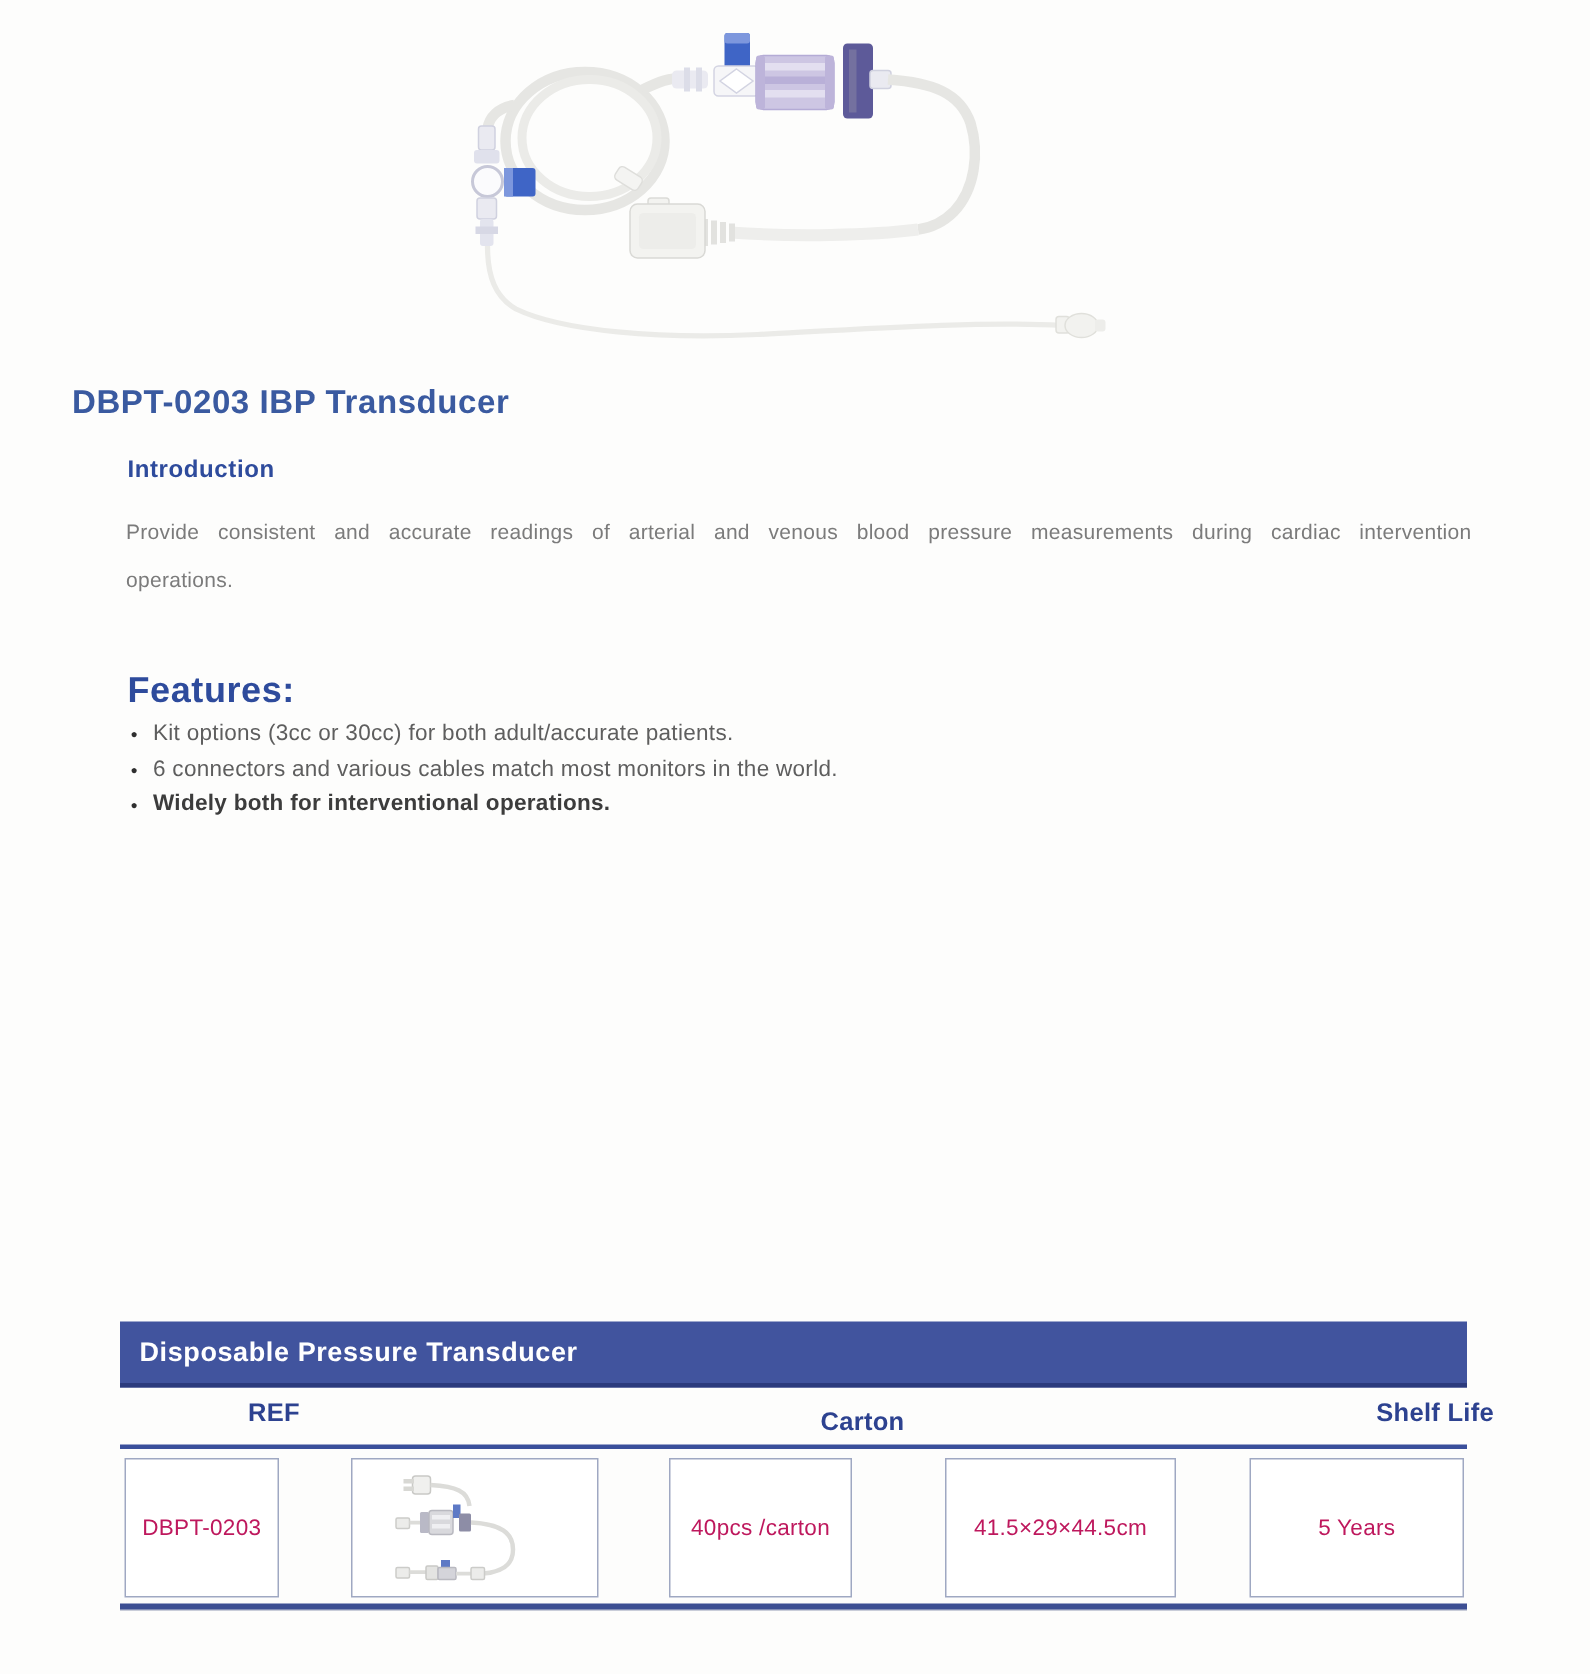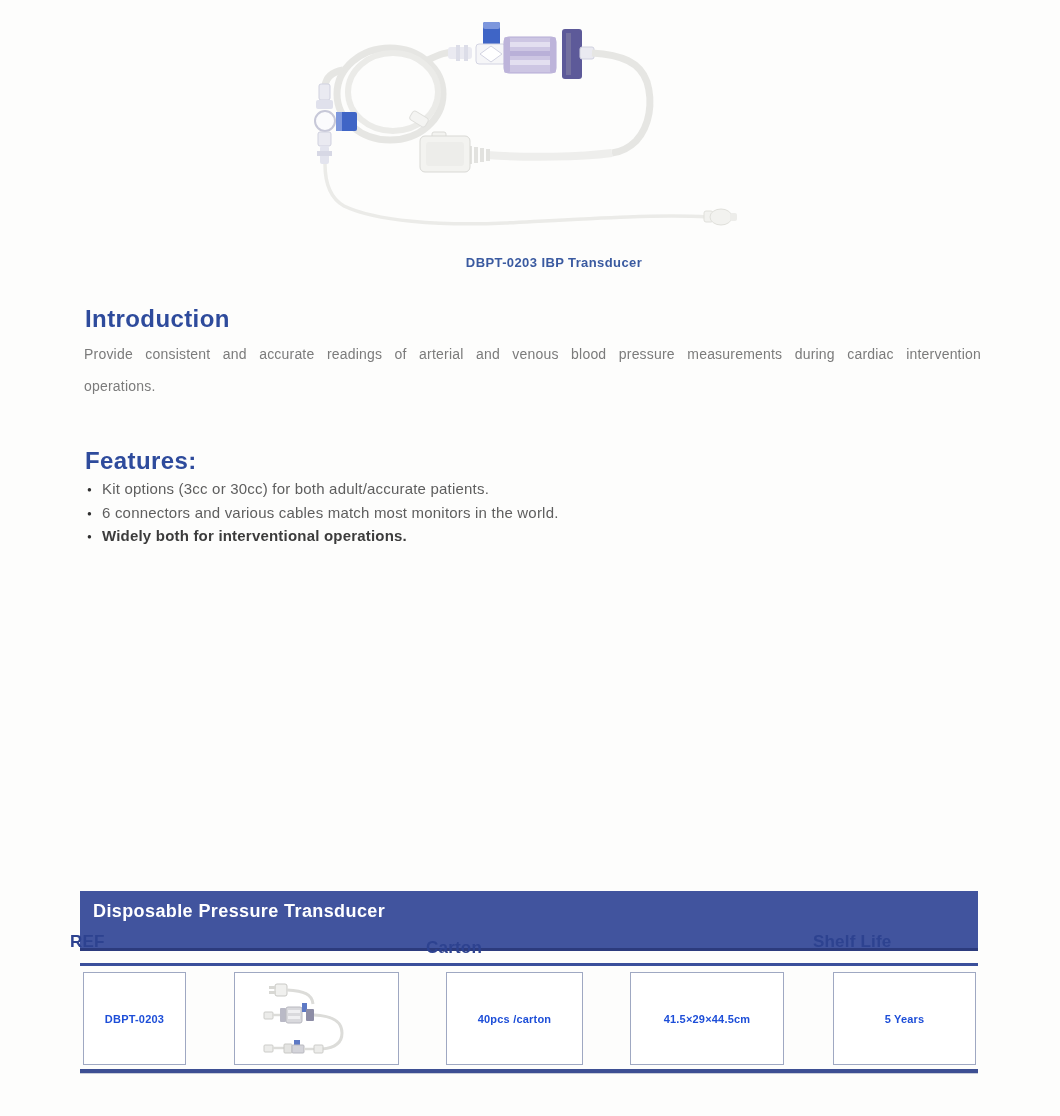--- a/index.html
+++ b/index.html
@@ -4,57 +4,57 @@
 <style>
   * { margin:0; padding:0; box-sizing:border-box; }
   html,body { width:1060px; height:1116px; background:#fdfdfc; font-family:"Liberation Sans", sans-serif; position:relative; overflow:hidden; }
 
   .abs { position:absolute; }
 
   
   #product-photo { left:280px; top:8px; width:460px; height:238px; }
 
   
-  #caption { left:0; top:255px; width:1060px; text-align:center;
-             color:#3a5aa0; font-size:13px; letter-spacing:.4px; font-weight:600;padding-left:48px; }
+  #caption { left:0; top:255px; width:1060px; 
+             color:#3a5aa0; font-size:22px; letter-spacing:.4px; font-weight:600;padding-left:48px; }
 
   
-  #intro-heading { left:85px; top:305px; color:#2e4b9c; font-size:24px; font-weight:bold; letter-spacing:.4px; }
+  #intro-heading { left:85px; top:305px; color:#2e4b9c; font-size:16px; font-weight:bold; letter-spacing:.4px; }
   #intro-body { left:84px; top:338px; width:897px; color:#7b7b7b; font-size:14px;
                 line-height:32px; text-align:justify; letter-spacing:.2px; word-spacing:3px; }
 
   
   #features-heading { left:85px; top:447px; color:#2e4b9c; font-size:24px; font-weight:bold; letter-spacing:.4px; }
   #features-list { left:87px; top:477px; list-style:none; }
   #features-list li { position:relative; padding-left:15px; color:#5e5e5e; font-size:15px;
                       line-height:23.5px; letter-spacing:.2px; }
   #features-list li::before { content:"●"; position:absolute; left:0; top:1px; font-size:8px; color:#2f2f2f; }
   #features-list li.bold { font-weight:bold; color:#3c3c3c; }
 
   
   #spec-table { left:80px; top:881px; width:898px; height:196px; }
-  #table-banner { left:0; top:10px; width:898px; height:60px; background:#41549e;
+  #table-banner { left:0; top:0; width:898px; height:44px; background:#41549e;
                   border-bottom:3px solid #2c3b7d; }
   #table-banner span { display:block; padding:10px 0 0 13px; color:#ffffff; font-size:18px;
                        font-weight:bold; letter-spacing:.4px; }
-  .col-header { top:51px; height:26px; text-align:left; color:#2d4290; font-size:17px;
+  .col-header { top:51px; height:26px; text-align:right; color:#2d4290; font-size:17px;
                 font-weight:bold; letter-spacing:.2px; }
   .col-header.low { top:57px; }
   #col-ref { left:-10px; width:130px; }
   #col-spec { left:134px; width:205px; }
   #col-package { left:346px; width:177px; }
   #col-carton { left:530px; width:195px; }
   #col-shelf { left:733px; width:183px; }
   #header-line { left:0; top:82px; width:898px; height:3px; background:#3a4f9b; }
   .cell { top:91px; height:93px; border:1px solid #9fa8c2; background:#ffffff;
           display:flex; align-items:center; justify-content:center;
-          color:#1d4ed8; font-size:11px; letter-spacing:.2px;font-weight:bold; }
+          color:#be185d; font-size:15px; letter-spacing:.2px; }
   #cell-ref { left:3px; width:103px; }
   #cell-spec { left:154px; width:165px; }
-  #cell-package { left:366px; width:137px; }
+  #cell-package { left:366px; width:122px; }
   #cell-carton { left:550px; width:154px; }
   #cell-shelf { left:753px; width:143px; }
   #bottom-line { left:0; top:188px; width:898px; height:4px; background:#3d4f93;
                  box-shadow:0 1px 0 #c9cdd9; }
 </style>
 </head>
 <body>
 
 <div class="abs" id="product-photo">
   <svg width="460" height="238" viewBox="0 0 460 238">

